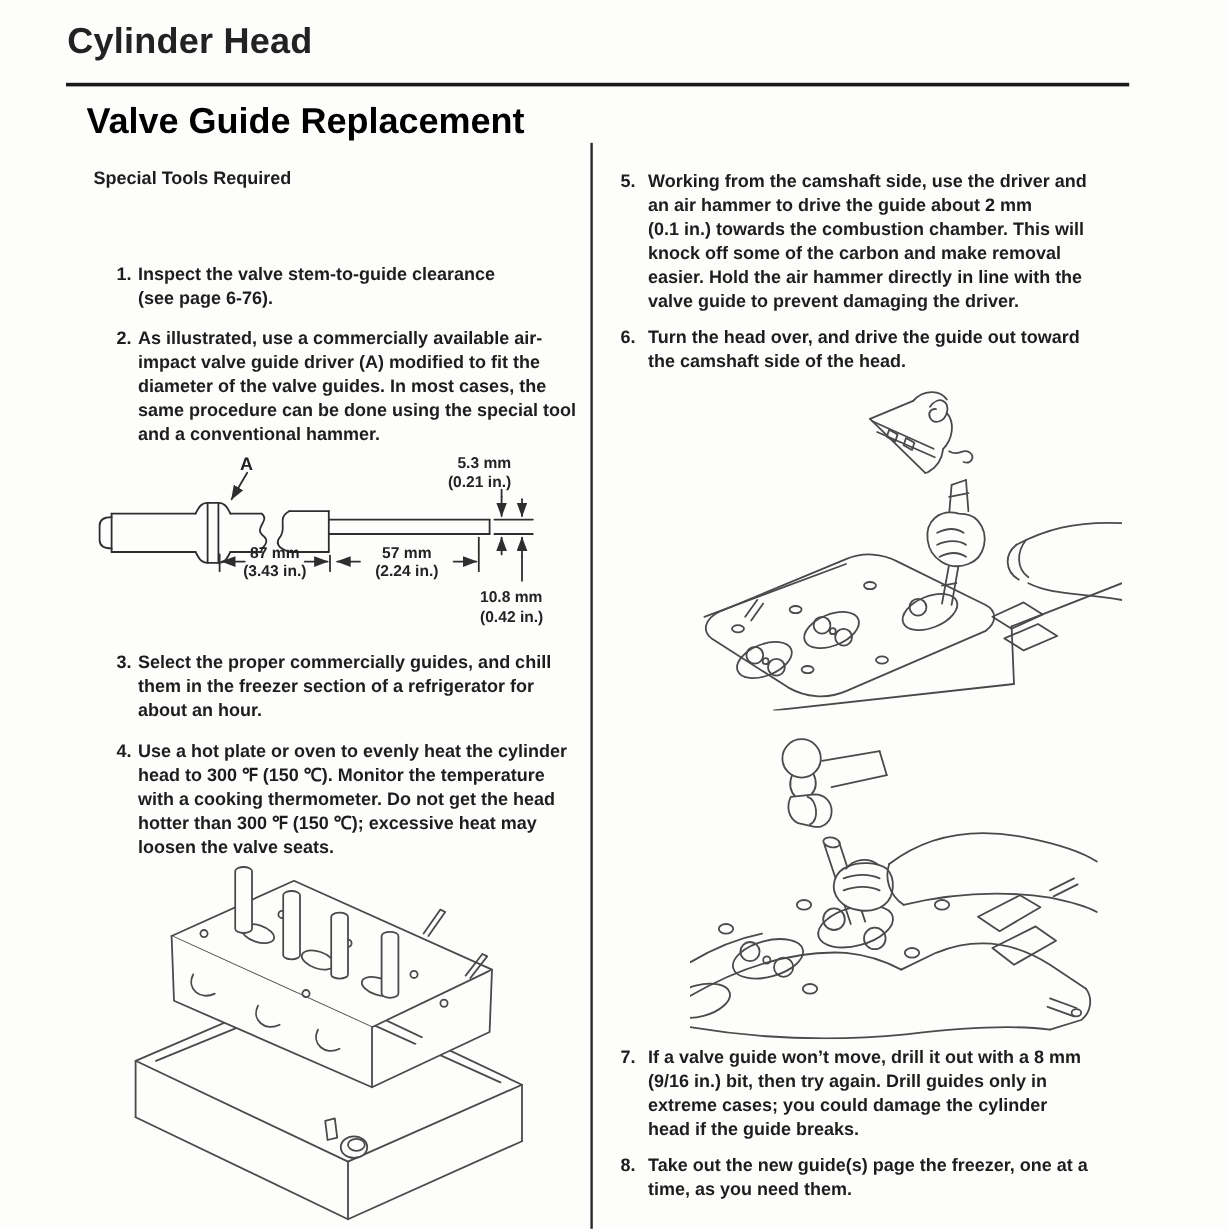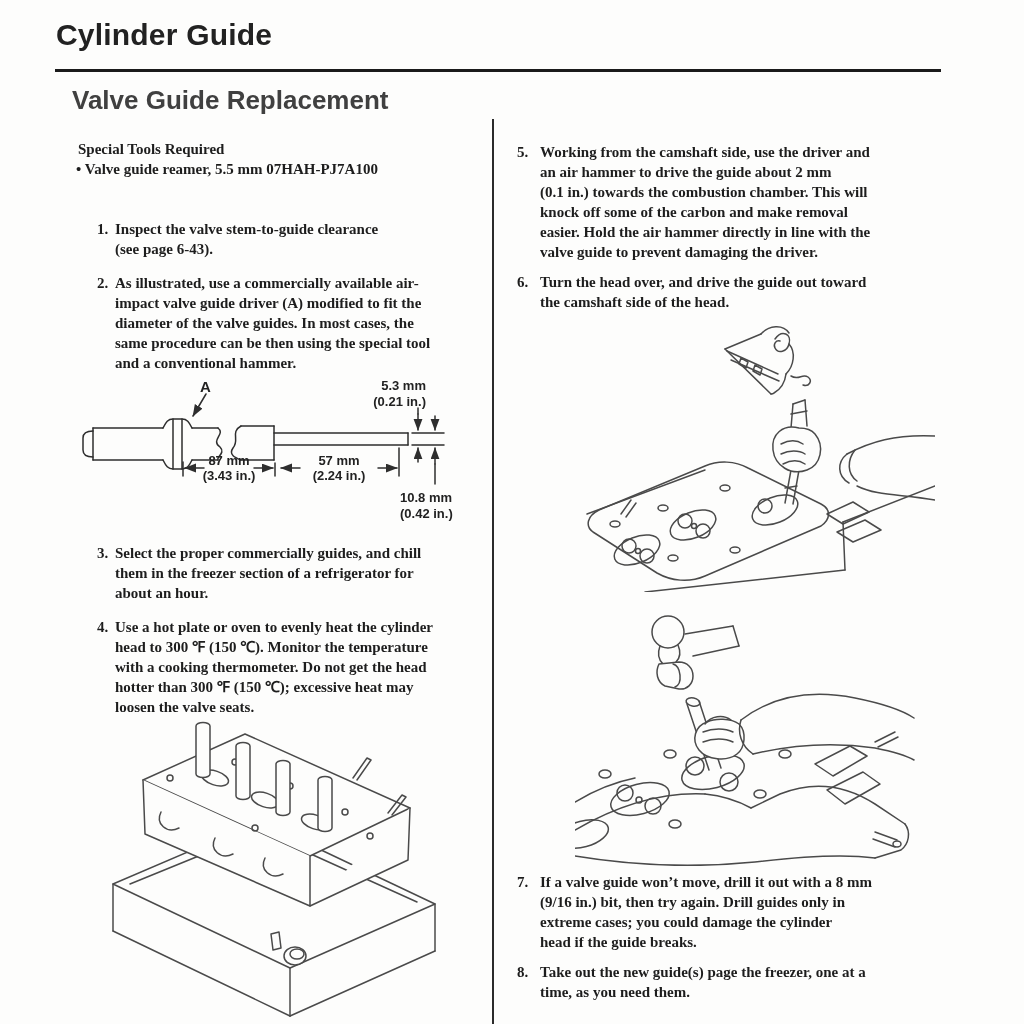--- a/index.html
+++ b/index.html
@@ -3,23 +3,23 @@
 <meta charset="utf-8">
 <style>
   html,body{margin:0;padding:0;}
   body{
     width:1024px;height:1024px;position:relative;background:#fdfdfc;
     font-family:"Liberation Sans",sans-serif;color:#1c1c1c;overflow:hidden;
   }
   .abs{position:absolute;}
   #page-title{left:56px;top:18px;font-size:30px;font-weight:bold;letter-spacing:.2px;color:#222;}
   #title-rule{left:55px;top:69px;width:886px;height:3px;background:#1b1b1b;}
-  #section-title{left:72px;top:85px;font-size:26px;font-weight:bold;color:#404040;}
+  #section-title{left:72px;top:85px;font-size:30px;font-weight:bold;color:#000000;}
   #col-divider{left:492px;top:119px;width:2px;height:905px;background:#2b2b2b;}
-  .body-text{font-size:15px;font-weight:bold;line-height:20px;color:#1d1d1d;font-family:Liberation Serif, serif;}
+  .body-text{font-size:15px;font-weight:bold;line-height:20px;color:#1d1d1d;}
   #special-tools{left:76px;top:139px;}
   #special-tools .st-heading{margin:0 0 0 2px;}
   .step{display:flex;align-items:flex-start;}
   .step-num{flex:none;}
   .lcol .step-num{width:18px;}
   .rcol .step-num{width:23px;}
   .step-text{white-space:pre-line;}
   #step1{left:97px;top:219px;} #step2{left:97px;top:273px;}
   #step3{left:97px;top:543px;} #step4{left:97px;top:617px;}
   #step5{left:517px;top:142px;} #step6{left:517px;top:272px;}
@@ -28,41 +28,40 @@
   #fig-airhammer{left:585px;top:318px;}
   #fig-hammer{left:575px;top:594px;}
   #fig-hotplate{left:95px;top:716px;}
   .dim-text{font:bold 13px "Liberation Sans",sans-serif;fill:#222;}
   .part-label{font:bold 15px "Liberation Sans",sans-serif;fill:#222;}
   svg{display:block;}
 </style>
 </head>
 <body>
 
-<div class="abs" id="page-title">Cylinder Guide</div>
+<div class="abs" id="page-title">Cylinder Head</div>
 <div class="abs" id="title-rule"></div>
 <div class="abs" id="section-title">Valve Guide Replacement</div>
 <div class="abs" id="col-divider"></div>
 
 <div class="abs body-text" id="special-tools">
   <div class="st-heading">Special Tools Required</div>
-  <div>• Valve guide reamer, 5.5 mm 07HAH-PJ7A100</div>
 </div>
 
 <div class="abs body-text step lcol" id="step1">
   <span class="step-num">1.</span>
   <span class="step-text">Inspect the valve stem-to-guide clearance
-(see page 6-43).</span>
+(see page 6-76).</span>
 </div>
 <div class="abs body-text step lcol" id="step2">
   <span class="step-num">2.</span>
   <span class="step-text">As illustrated, use a commercially available air-
 impact valve guide driver (A) modified to fit the
 diameter of the valve guides. In most cases, the
-same procedure can be then using the special tool
+same procedure can be done using the special tool
 and a conventional hammer.</span>
 </div>
 <div class="abs body-text step lcol" id="step3">
   <span class="step-num">3.</span>
   <span class="step-text">Select the proper commercially guides, and chill
 them in the freezer section of a refrigerator for
 about an hour.</span>
 </div>
 <div class="abs body-text step lcol" id="step4">
   <span class="step-num">4.</span>

